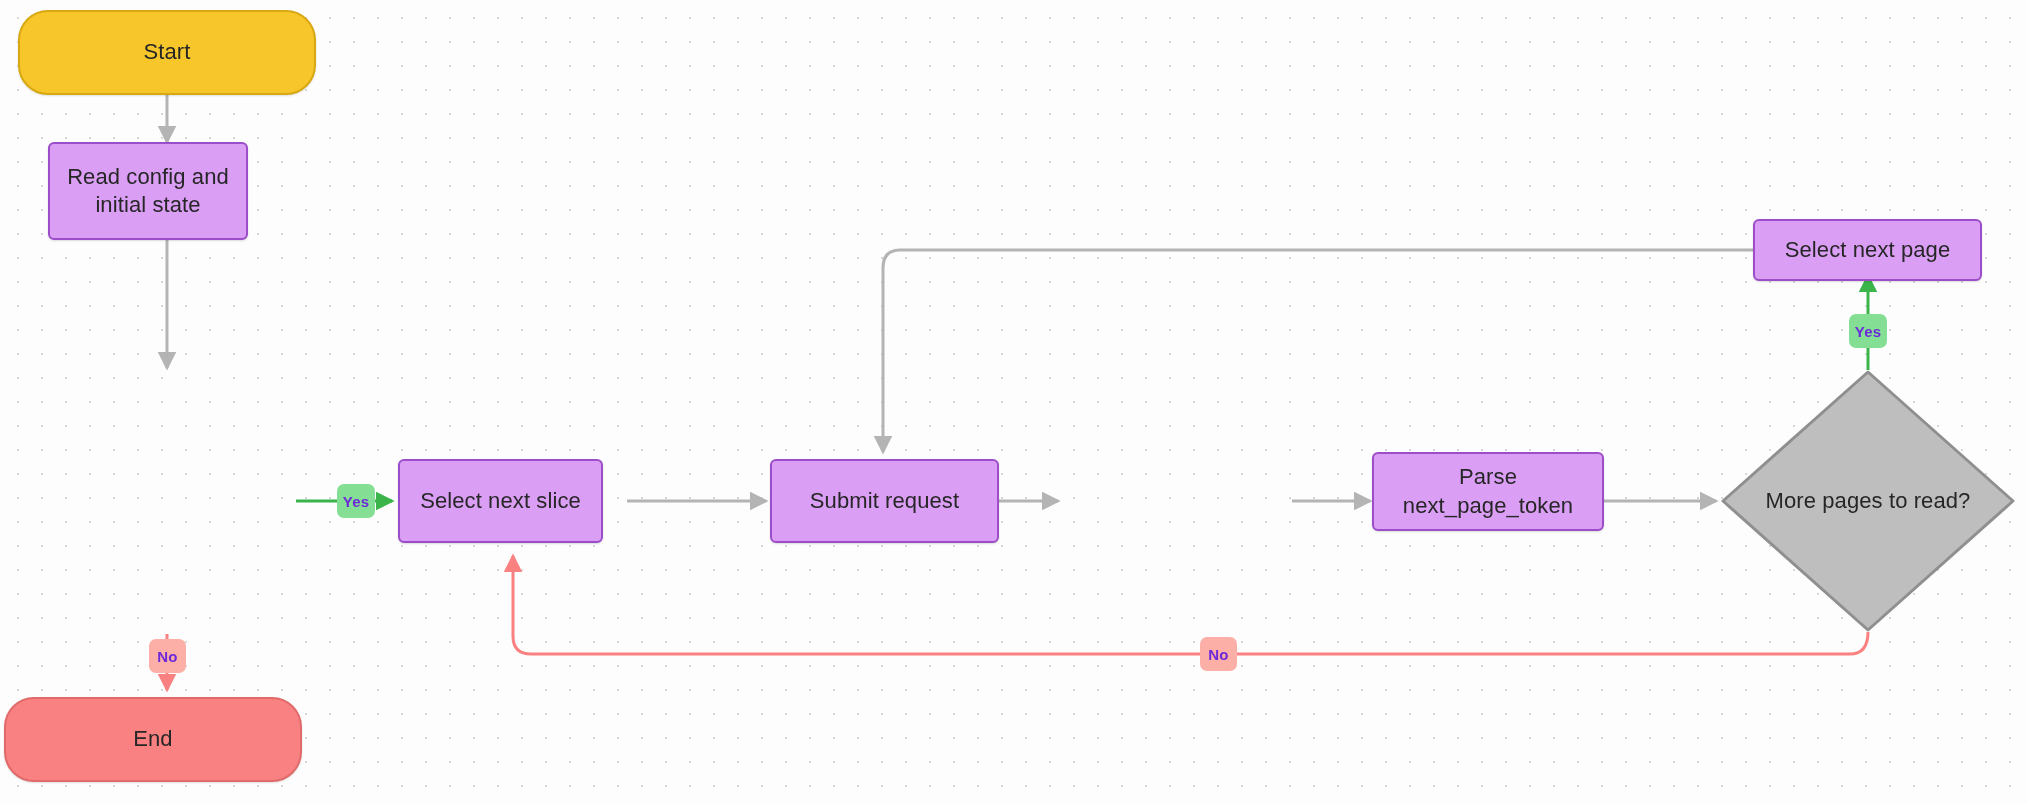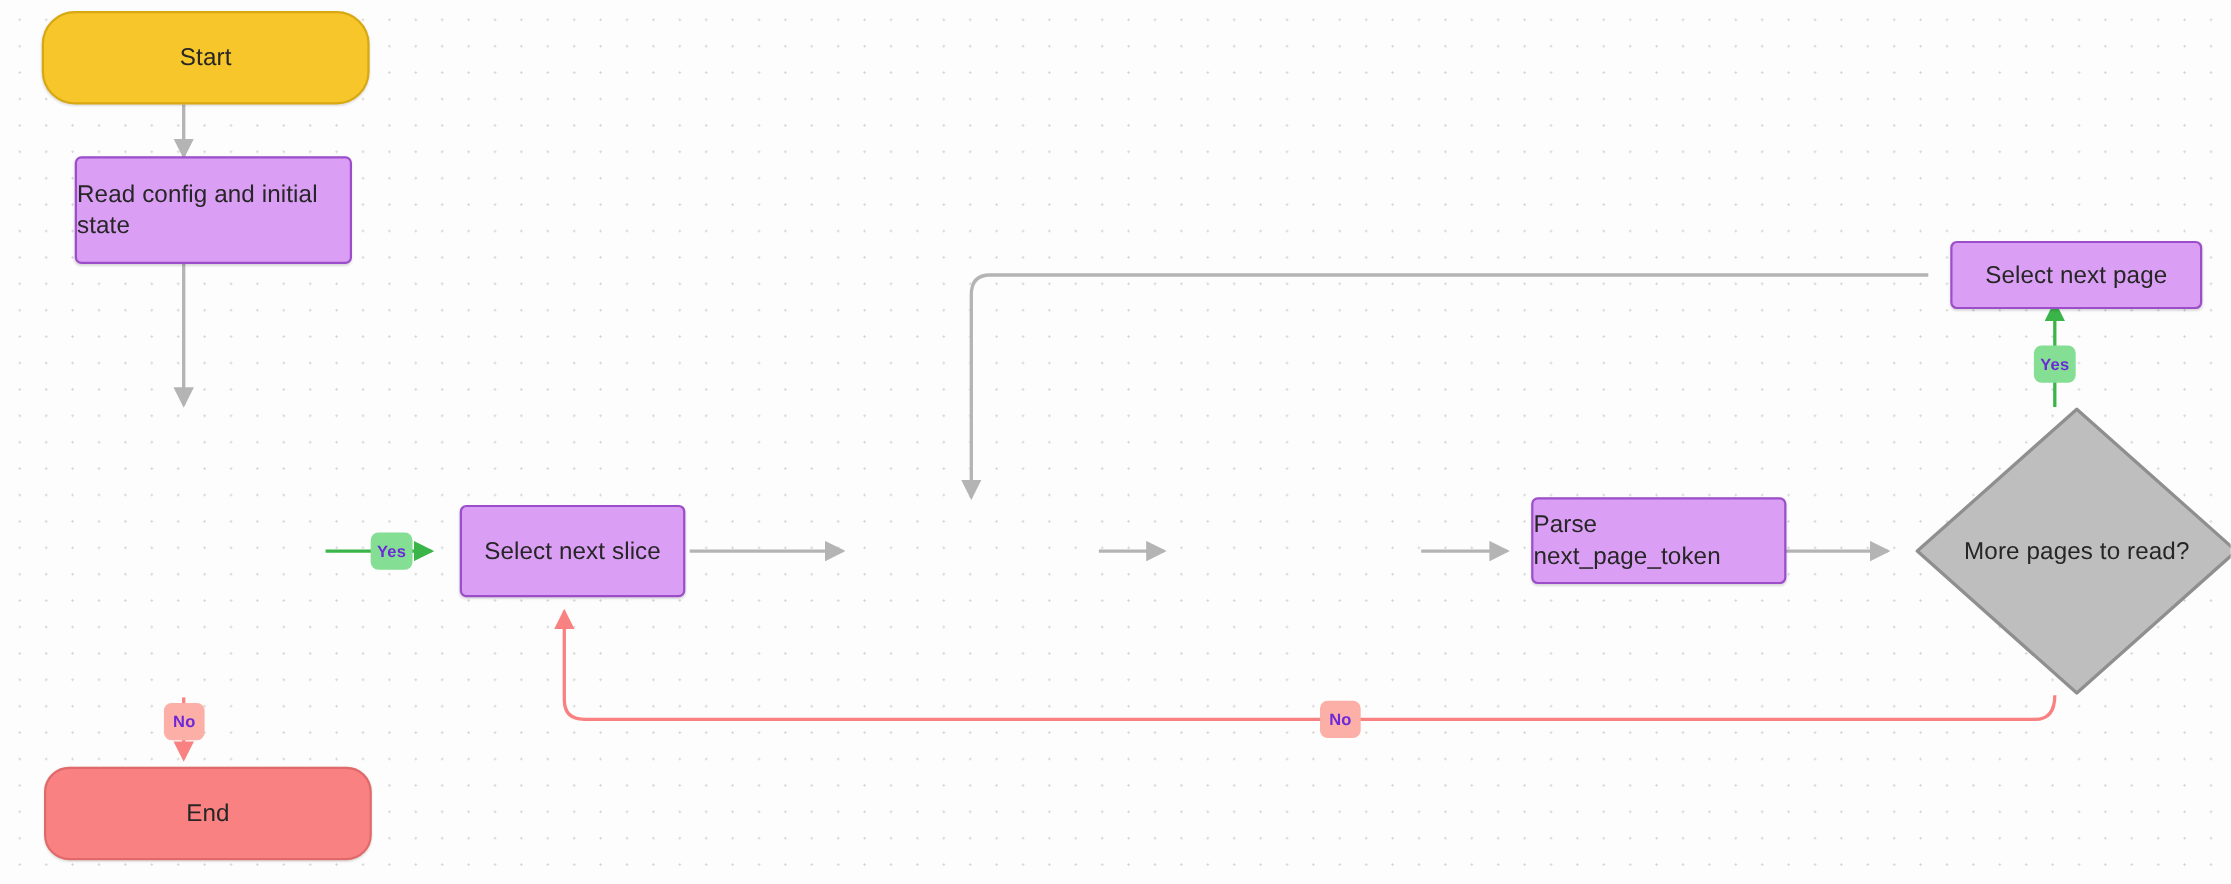--- a/index.html
+++ b/index.html
@@ -25,27 +25,26 @@
     width: 2028px;
     height: 804px;
     pointer-events: none;
   }
   .node {
     position: absolute;
     box-sizing: border-box;
     display: flex;
     align-items: center;
     justify-content: center;
-    text-align: left;
+    text-align: center;
     color: #262626;
     font-size: 22px;
     line-height: 1.28;
     letter-spacing: 0.1px;
     z-index: 3;
-    margin-left: 20px;
   }
   .node.terminal {
     border-radius: 30px;
     border: 2px solid rgba(0,0,0,0.28);
     box-shadow: 0 1px 2px rgba(0,0,0,0.12);
   }
   .node.process {
     border-radius: 6px;
     border: 2px solid #9B4DCA;
     box-shadow: 0 1px 2px rgba(0,0,0,0.14);
@@ -124,33 +123,36 @@
       <path d="M 1753 250 L 900 250 Q 883 250 883 268 L 883 452" stroke="#B4B4B4" marker-end="url(#ah-gray)"></path>
 
       <path d="M 1868 632 Q 1868 654 1850 654 L 531 654 Q 513 654 513 636 L 513 556" stroke="#FA8181" marker-end="url(#ah-red)"></path>
     </g>
   </svg>
 
   <div class="node terminal" style="left:18px; top:10px; width:298px; height:85px; background:#F6C62A; border-color:#D7A811;">
     <span>Start</span>
   </div>
 
-  <div class="node process" style="left:48px; top:142px; width:252px; height:98px; background:#DB9EF5;">
+  <div class="node process" style="left:48px; top:142px; width:200px; height:98px; background:#DB9EF5;">
     <span>Read config and initial state</span>
   </div>
 
 
-  <div class="node terminal" style="left:20px; top:697px; width:298px; height:85px; background:#FA8181; border-color:#E06A6A;border-radius:23px;">
+  <div class="node terminal" style="left:4px; top:697px; width:298px; height:85px; background:#FA8181; border-color:#E06A6A;">
     <span>End</span>
   </div>
 
   <div class="node process" style="left:398px; top:459px; width:205px; height:84px; background:#DB9EF5;">
     <span>Select next slice</span>
   </div>
 
+  <div class="node process" style="left:770px; top:459px; width:229px; height:84px; background:#DB9EF5;">
+    <span>Submit request</span>
+  </div>
 
 
   <div class="node process" style="left:1372px; top:452px; width:232px; height:79px; background:#DB9EF5;">
     <span>Parse next_page_token</span>
   </div>
 
   <div class="node decision" style="left:1719px; top:368px; width:298px; height:266px;">
     <svg class="diamond-shape" viewBox="0 0 298 266" preserveAspectRatio="none">
       <polygon points="149,4 294,133 149,262 4,133" fill="#BEBEBE" stroke="#8F8F8F" stroke-width="3" stroke-linejoin="round"></polygon>
     </svg>

